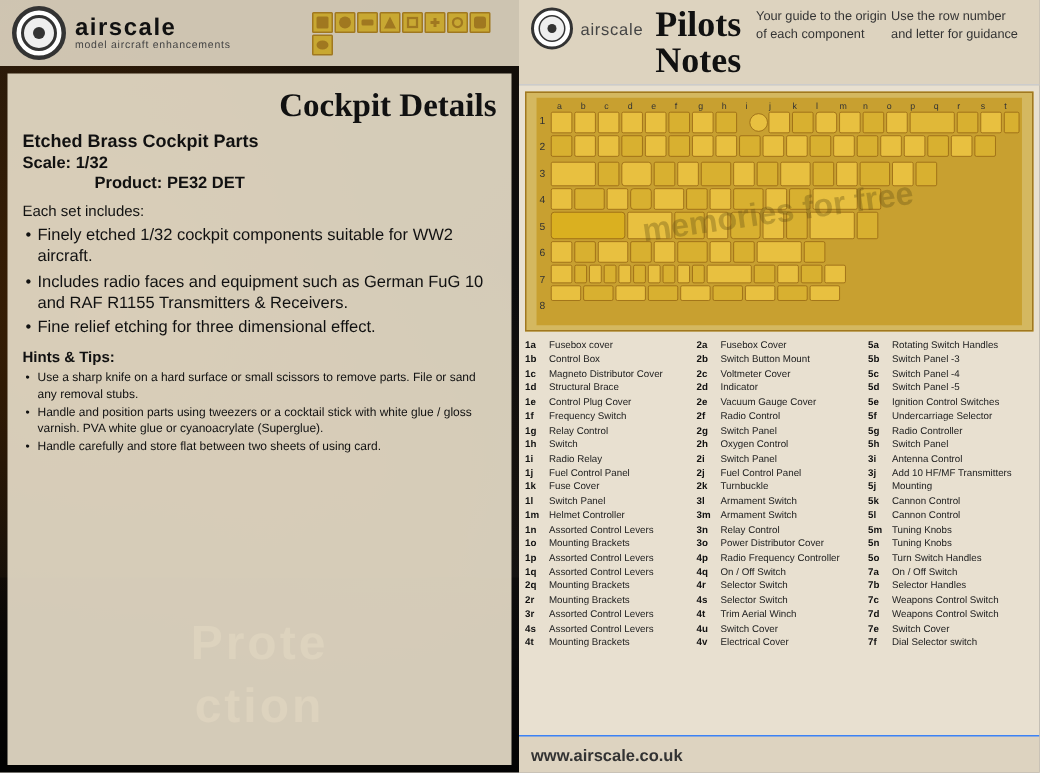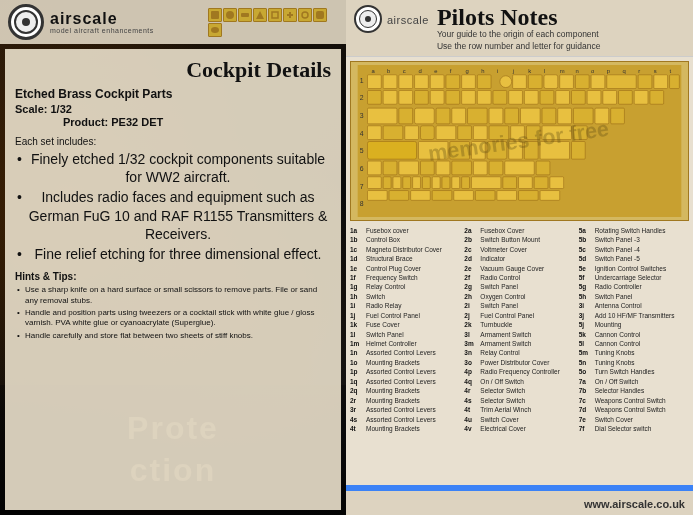--- a/index.html
+++ b/index.html
@@ -196,27 +196,26 @@
       color: #111;
       margin-bottom: 3px;
     }
 
     .bullet-list {
       list-style: none;
       margin-bottom: 8px;
     }
 
     .bullet-list li {
-      font-size: 14px;
+      font-size: 11px;
       color: #111;
       padding-left: 10px;
       position: relative;
       margin-bottom: 2px;
       line-height: 1.3;
-      text-align: center;
     }
 
     .bullet-list li::before {
       content: '•';
       position: absolute;
       left: 2px;
     }
 
     .hints-title {
       font-size: 10px;
@@ -301,21 +300,21 @@
 
     .brand-text-right {
       font-size: 11px;
       color: #444;
       letter-spacing: 0.5px;
       margin-top: 2px;
     }
 
     .right-title-block {
       display: flex;
-      flex-direction: column;
+      flex-direction: row;
     }
 
     .pilots-notes-title {
       font-size: 24px;
       font-weight: bold;
       color: #111;
       font-family: 'Times New Roman', serif;
       line-height: 1;
     }
 
@@ -370,22 +369,22 @@
       min-width: 14px;
     }
 
     .legend-text {
       color: #222;
     }
 
     .right-footer {
       background: rgba(220,210,190,0.9);
       padding: 3px 8px;
-      text-align: right;
-      border-top: 6px solid #3b82f6;
+      text-align: left;
+      border-top: 1px solid #3b82f6;
     }
 
     .footer-url {
       font-size: 11px;
       font-weight: bold;
       color: #333;
     }
 
     
     .fret-canvas {
@@ -475,21 +474,21 @@
     <ul class="bullet-list">
       <li>Finely etched 1/32 cockpit components suitable for WW2 aircraft.</li>
       <li>Includes radio faces and equipment such as German FuG 10 and RAF R1155 Transmitters &amp; Receivers.</li>
       <li>Fine relief etching for three dimensional effect.</li>
     </ul>
 
     <div class="hints-title">Hints &amp; Tips:</div>
     <ul class="hints-list">
       <li>Use a sharp knife on a hard surface or small scissors to remove parts. File or sand any removal stubs.</li>
       <li>Handle and position parts using tweezers or a cocktail stick with white glue / gloss varnish. PVA white glue or cyanoacrylate (Superglue).</li>
-      <li>Handle carefully and store flat between two sheets of stiff knobs.</li>
+      <li>Handle carefully and store flat between two sheets of using card.</li>
     </ul>
   </div>
 
   <div class="protect-overlay">
     <div class="protect-text">Prote<br>ction</div>
   </div>
 </div>
 
 <div class="right-panel">
 

